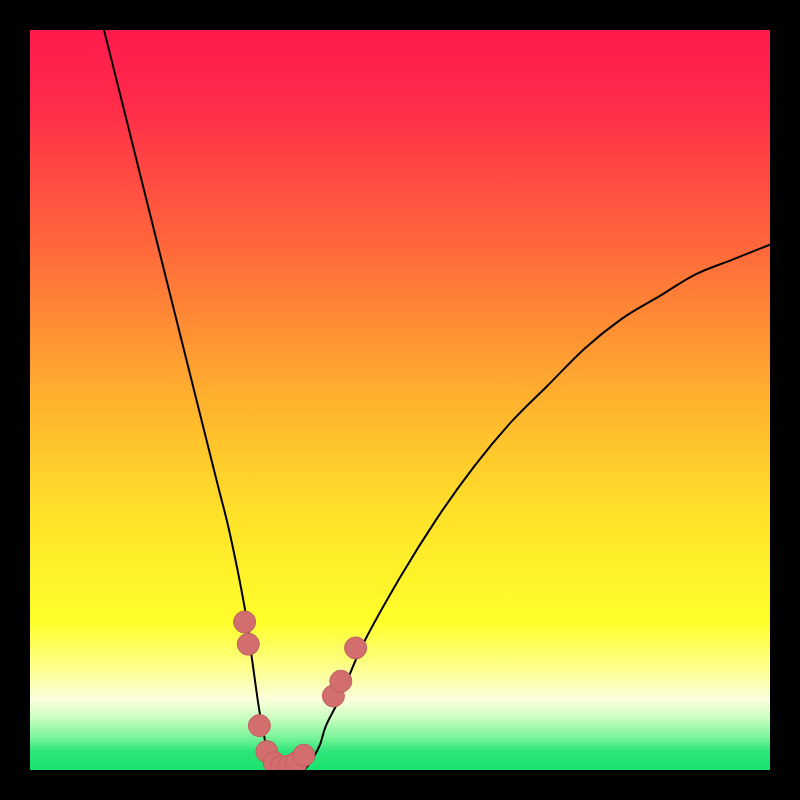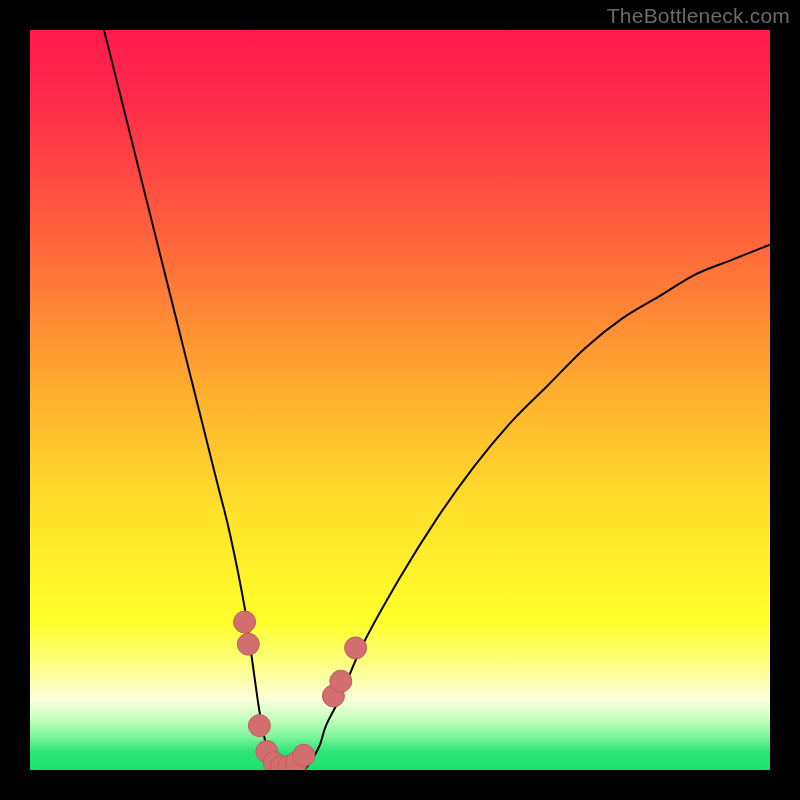--- a/index.html
+++ b/index.html
@@ -31,21 +31,20 @@
     left: 30px;
     top: 30px;
     width: 740px;
     height: 740px;
   }
 </style>
 </head>
 <body>
 
 <div class="frame">
-  <div class="watermark">TheBottleneck.com</div>
 
   <svg class="plot" viewBox="0 0 740 740" preserveAspectRatio="none">
     <defs>
       <linearGradient id="bgGrad" x1="0" y1="0" x2="0" y2="1">
           <stop offset="0.00%" stop-color="#ff1a4d"></stop>
           <stop offset="10.00%" stop-color="#ff2b4a"></stop>
           <stop offset="30.00%" stop-color="#ff6a3a"></stop>
           <stop offset="50.00%" stop-color="#ffb22e"></stop>
           <stop offset="65.00%" stop-color="#ffe12a"></stop>
           <stop offset="80.00%" stop-color="#ffff2a"></stop>

